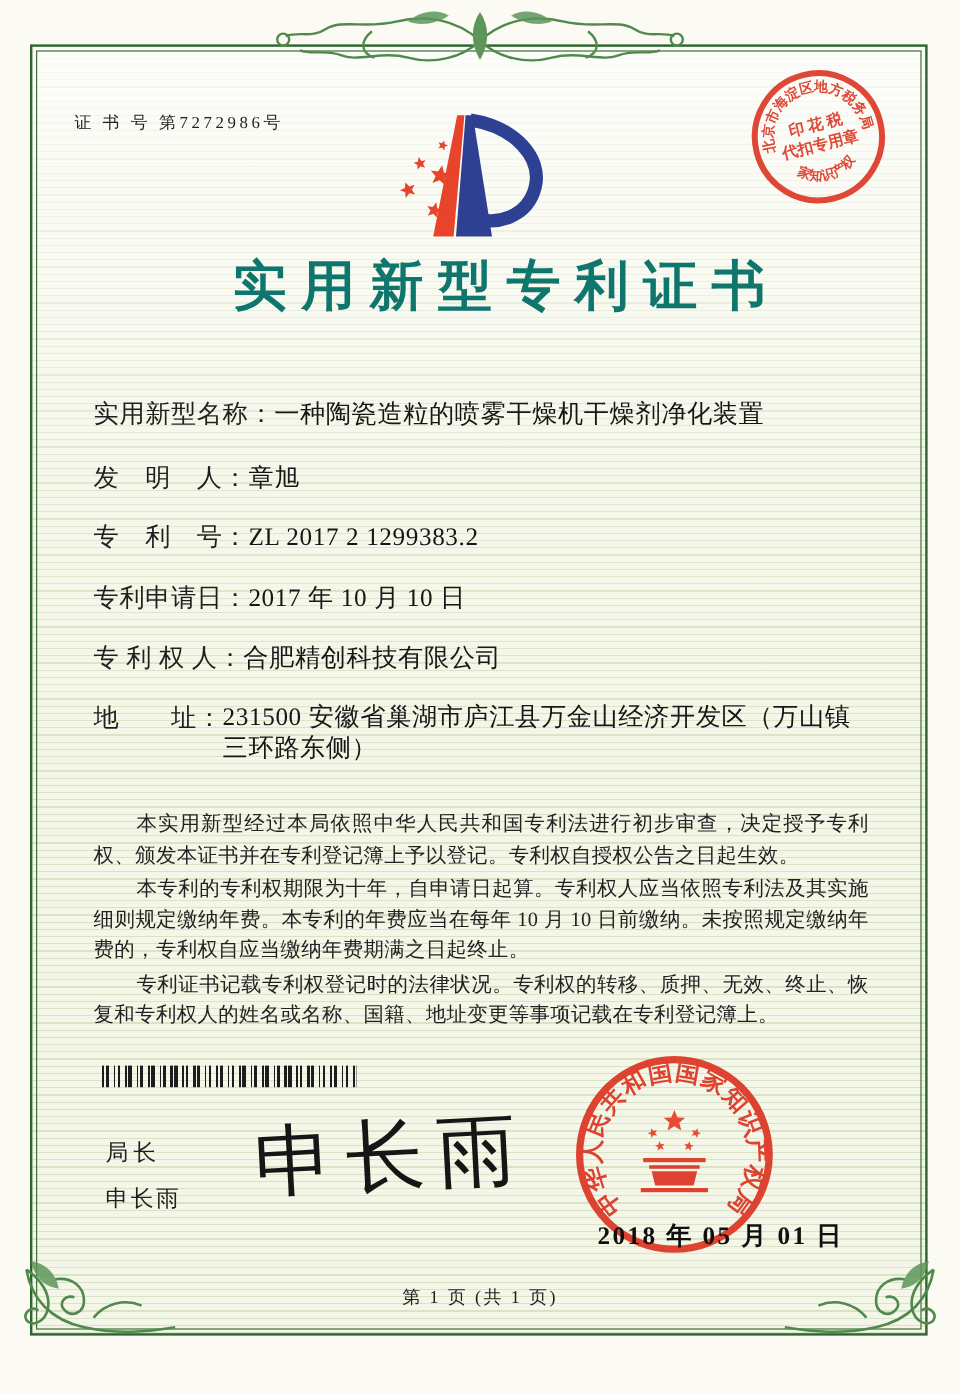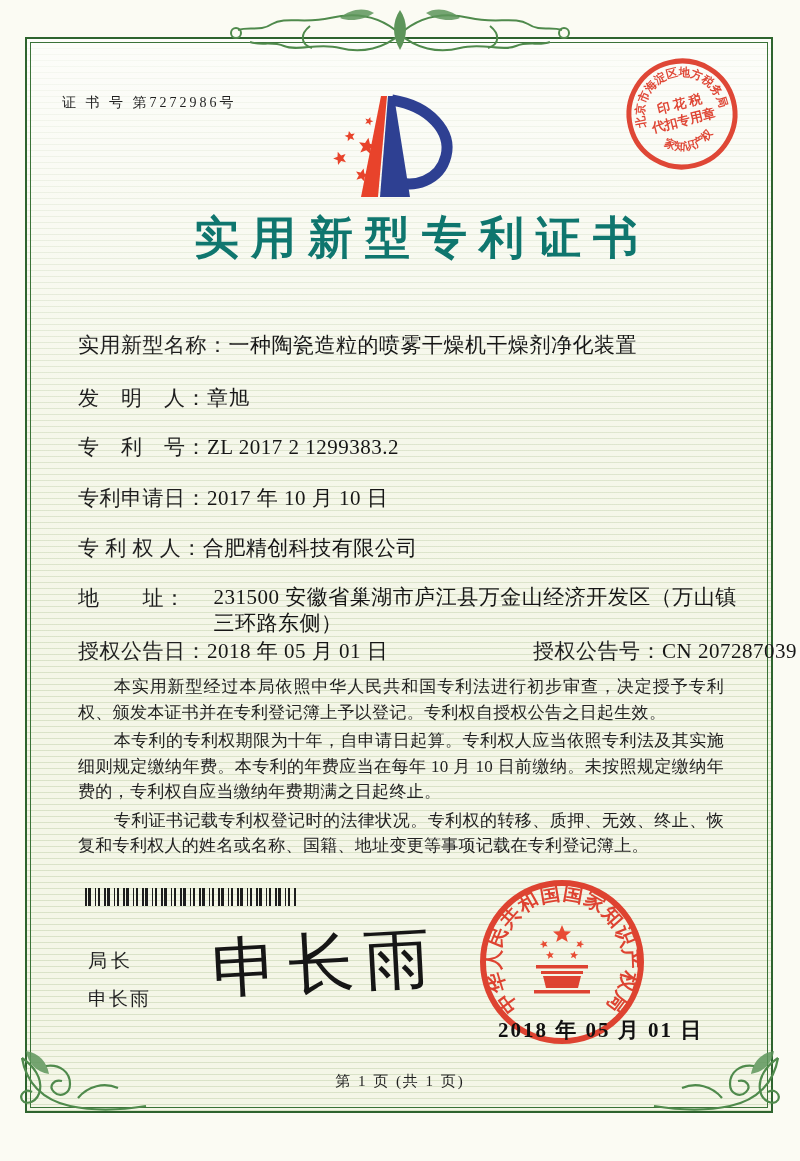--- a/index.html
+++ b/index.html
@@ -26,21 +26,21 @@
   .orn-br{position:absolute;left:652px;top:1046px;width:132px;height:76px;transform:scaleX(-1);}
   .cert-no{position:absolute;left:62px;top:94px;font-size:14px;letter-spacing:3px;}
   .logo{position:absolute;left:326px;top:90px;width:152px;height:114px;}
   .tax-seal{position:absolute;left:610px;top:42px;width:144px;height:144px;transform:rotate(-14deg);opacity:.93;}
   .title{
     position:absolute;left:16px;top:208px;width:100%;text-align:center;
     font-size:45px;font-weight:bold;letter-spacing:12px;text-indent:12px;color:#0f766e;
   }
   .row{position:absolute;left:78px;font-size:21px;letter-spacing:.5px;white-space:nowrap;}
   .row .val{color:#161616;}
-  .addr-val{display:inline-block;vertical-align:top;width:560px;line-height:26px;white-space:normal;margin-left:28px;}
+  .addr-val{display:inline-block;vertical-align:top;width:560px;line-height:26px;white-space:normal;}
   .grant-right{position:absolute;left:455px;top:0;}
   .body-text{
     position:absolute;left:78px;top:674px;width:646px;
     font-size:17px;line-height:25.5px;letter-spacing:.3px;text-align:justify;color:#222;font-family:Liberation Serif, serif;
   }
   .body-text p{margin:0 0 3px 0;text-indent:2.1em;}
   .barcode{
     position:absolute;left:85px;top:888px;width:212px;height:18px;
     background:repeating-linear-gradient(90deg,
       #1d1d1d 0 2px, transparent 2px 3px,
@@ -150,26 +150,20 @@
   </div>
   <div class="row" style="top:484px">
     <span class="lbl">专利申请日：</span><span class="val">2017 年 10 月 10 日</span>
   </div>
   <div class="row" style="top:534px">
     <span class="lbl">专 利 权 人：</span><span class="val">合肥精创科技有限公司</span>
   </div>
   <div class="row" style="top:584px">
     <span class="lbl">地　　址：</span><span class="val addr-val"><span>231500 安徽省巢湖市庐江县万金山经济开发区（万山镇</span><br><span>三环路东侧）</span></span>
   </div>
-  <div class="row" style="top:637px;width:646px">
-    <span class="lbl">授权公告日：</span><span class="val">2018 年 05 月 01 日</span>
-    <span class="grant-right">
-      <span class="lbl">授权公告号：</span><span class="val">CN 207287039 U</span>
-    </span>
-  </div>
 
   <div class="body-text">
     <p>本实用新型经过本局依照中华人民共和国专利法进行初步审查，决定授予专利权、颁发本证书并在专利登记簿上予以登记。专利权自授权公告之日起生效。</p>
     <p>本专利的专利权期限为十年，自申请日起算。专利权人应当依照专利法及其实施细则规定缴纳年费。本专利的年费应当在每年 10 月 10 日前缴纳。未按照规定缴纳年费的，专利权自应当缴纳年费期满之日起终止。</p>
     <p>专利证书记载专利权登记时的法律状况。专利权的转移、质押、无效、终止、恢复和专利权人的姓名或名称、国籍、地址变更等事项记载在专利登记簿上。</p>
   </div>
 
   <div class="barcode"></div>
 
   <div class="dir-title">局长</div>

